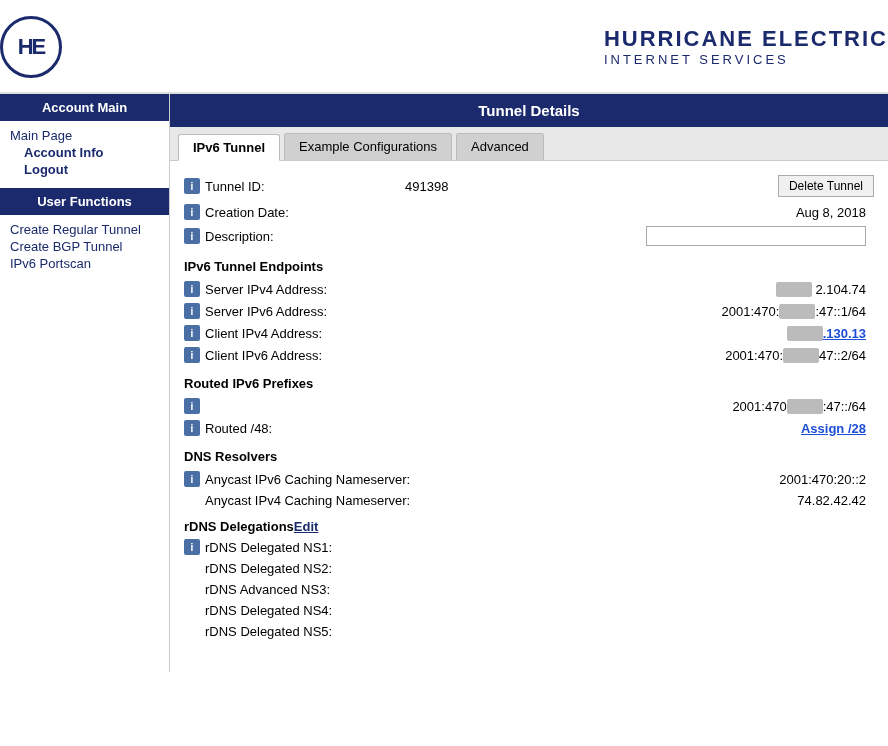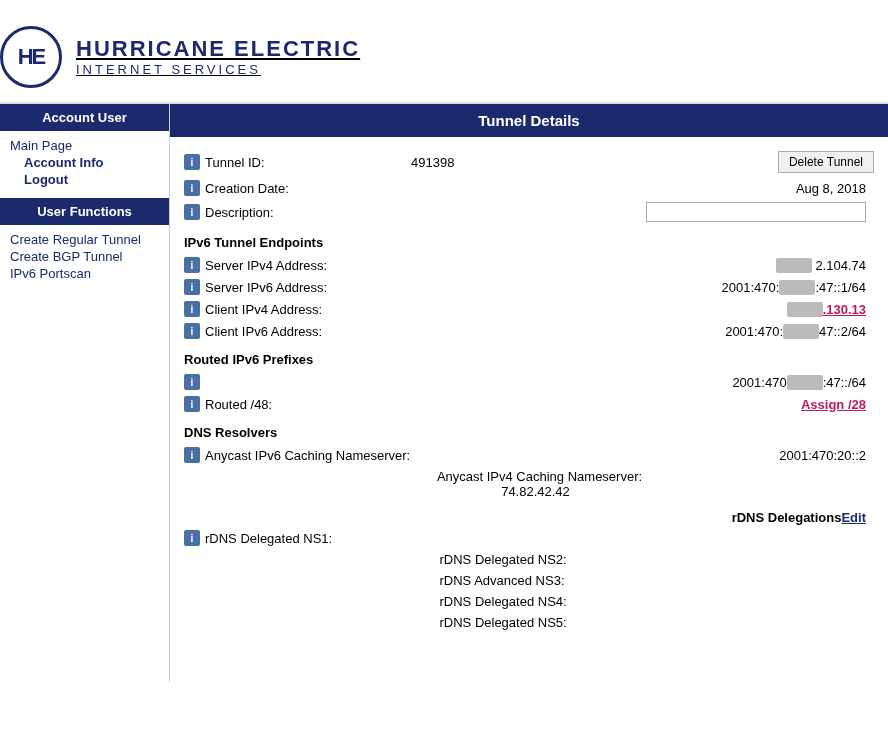--- a/index.html
+++ b/index.html
@@ -6,44 +6,43 @@
     body {
       font-family: Arial, Helvetica, sans-serif;
       font-size: 13px;
       background: #fff;
       color: #000;
     }
 
     
     .header {
       display: flex;
-      justify-content: flex-start;
-      align-items: center;
-      padding: 26px 0 14px 0;
+      justify-content: space-between;
+      align-items: center;
+      padding: 16px 0 14px 0;
       background: #fff;
       border-radius: 23px;
     }
     .logo-circle {
       width: 62px;
       height: 62px;
       border-radius: 50%;
       border: 3px solid #1a2a6c;
       display: flex;
       align-items: center;
       justify-content: center;
       margin-right: 14px;
       font-size: 22px;
       font-weight: bold;
       color: #1a2a6c;
       letter-spacing: -2px;
     }
     .logo-text {
       display: flex;
       flex-direction: column;
-      text-decoration: underline;
     }
     .logo-text .company-name {
       font-size: 22px;
       font-weight: bold;
       color: #1a2a6c;
       letter-spacing: 2px;
       line-height: 1.1;
     }
     .logo-text .company-sub {
       font-size: 13px;
@@ -157,21 +156,21 @@
       min-width: 200px;
       color: #000;
     }
     .info-value {
       color: #000;
       flex: 1;
       text-align: right;
       padding-right: 8px;
     }
     .info-value.link {
-      color: #be185d;
+      color: #1d4ed8;
       font-weight: bold;
       text-decoration: underline;
       cursor: pointer;
     }
 
     .section-title {
       font-weight: bold;
       font-size: 13px;
       margin: 10px 0 4px 0;
     }
@@ -214,36 +213,35 @@
       display: flex;
       align-items: center;
     }
 
     
     .no-icon-row {
       display: flex;
       align-items: center;
       padding: 3px 0 3px 21px;
       font-size: 13px;
-      flex-direction: column;
     }
     .no-icon-label {
       min-width: 200px;
     }
     .no-icon-value {
       flex: 1;
       text-align: right;
       padding-right: 8px;
     }
 
     
     .rdns-header {
       display: flex;
       align-items: center;
-      justify-content: flex-end;
+      justify-content: flex-start;
       margin: 8px 0 2px 0;
     }
     .rdns-title {
       font-weight: bold;
       font-size: 13px;
     }
     .rdns-edit {
       color: #1a2a6c;
       font-weight: bold;
       text-decoration: underline;
@@ -261,45 +259,50 @@
   </div>
   <div class="logo-text">
     <span class="company-name">HURRICANE ELECTRIC</span>
     <span class="company-sub">INTERNET SERVICES</span>
   </div>
 </div>
 
 <div class="main-layout">
 
   <div class="sidebar">
-    <div class="sidebar-section-title">Account User</div>
+    <div class="sidebar-section-title">Account Main</div>
     <div class="sidebar-links">
       <a href="#">Main Page</a>
       <a href="#" class="indented">Account Info</a>
       <a href="#" class="indented">Logout</a>
     </div>
     <div class="sidebar-section-title">User Functions</div>
     <div class="sidebar-links">
       <a href="#">Create Regular Tunnel</a>
       <a href="#">Create BGP Tunnel</a>
       <a href="#">IPv6 Portscan</a>
     </div>
   </div>
 
   <div class="main-content">
     <div class="main-header">Tunnel Details</div>
 
+    <div class="tabs">
+      <div class="tab active">IPv6 Tunnel</div>
+      <div class="tab">Example Configurations</div>
+      <div class="tab">Advanced</div>
+    </div>
 
     <div class="content-area">
 
       <div class="top-row">
         <div class="top-row-left">
           <span class="info-icon">i</span>
           <span class="info-label">Tunnel ID:</span>
-          <span style="margin-left:6px;">491398</span>
+          <span style="">491398</span>
         </div>
         <button class="delete-btn">Delete Tunnel</button>
       </div>
 
       <div class="info-row">
         <span class="info-icon">i</span>
         <span class="info-label">Creation Date:</span>
         <span class="info-value">Aug 8, 2018</span>
       </div>
 

